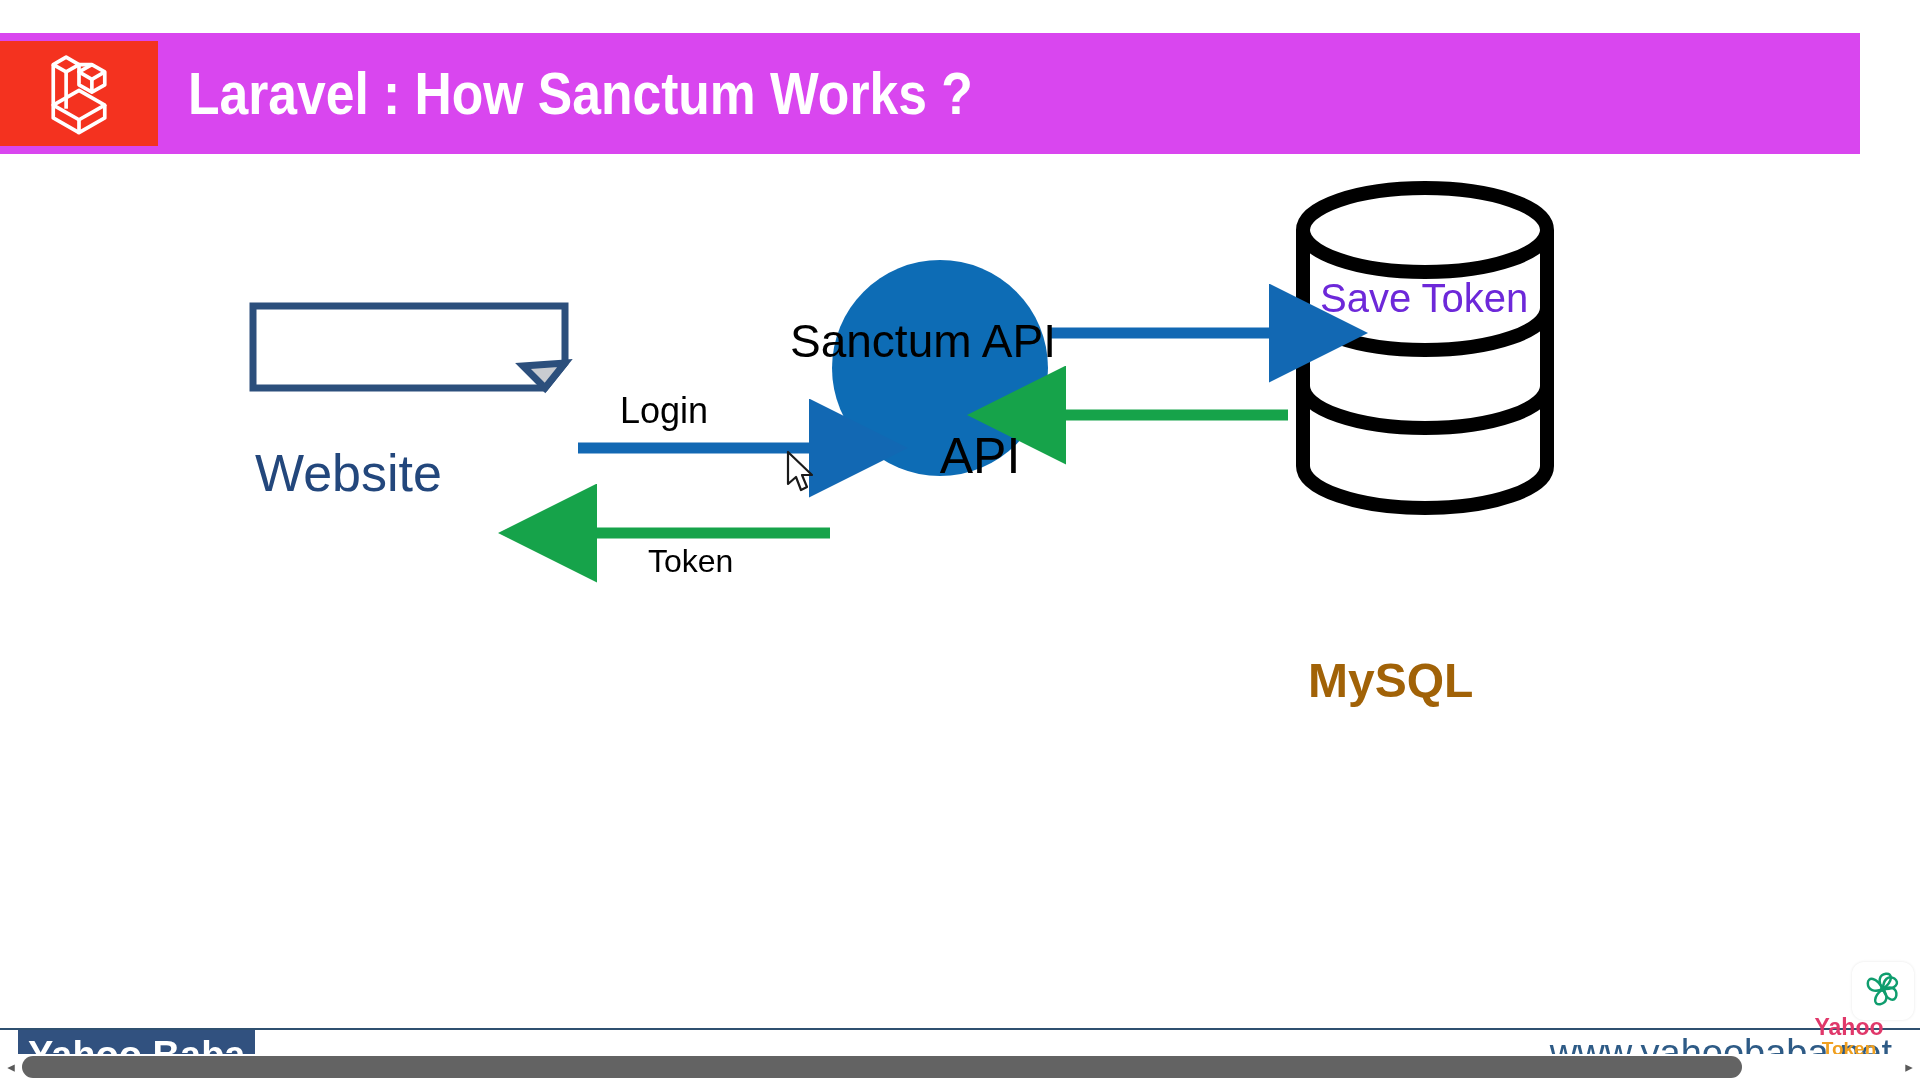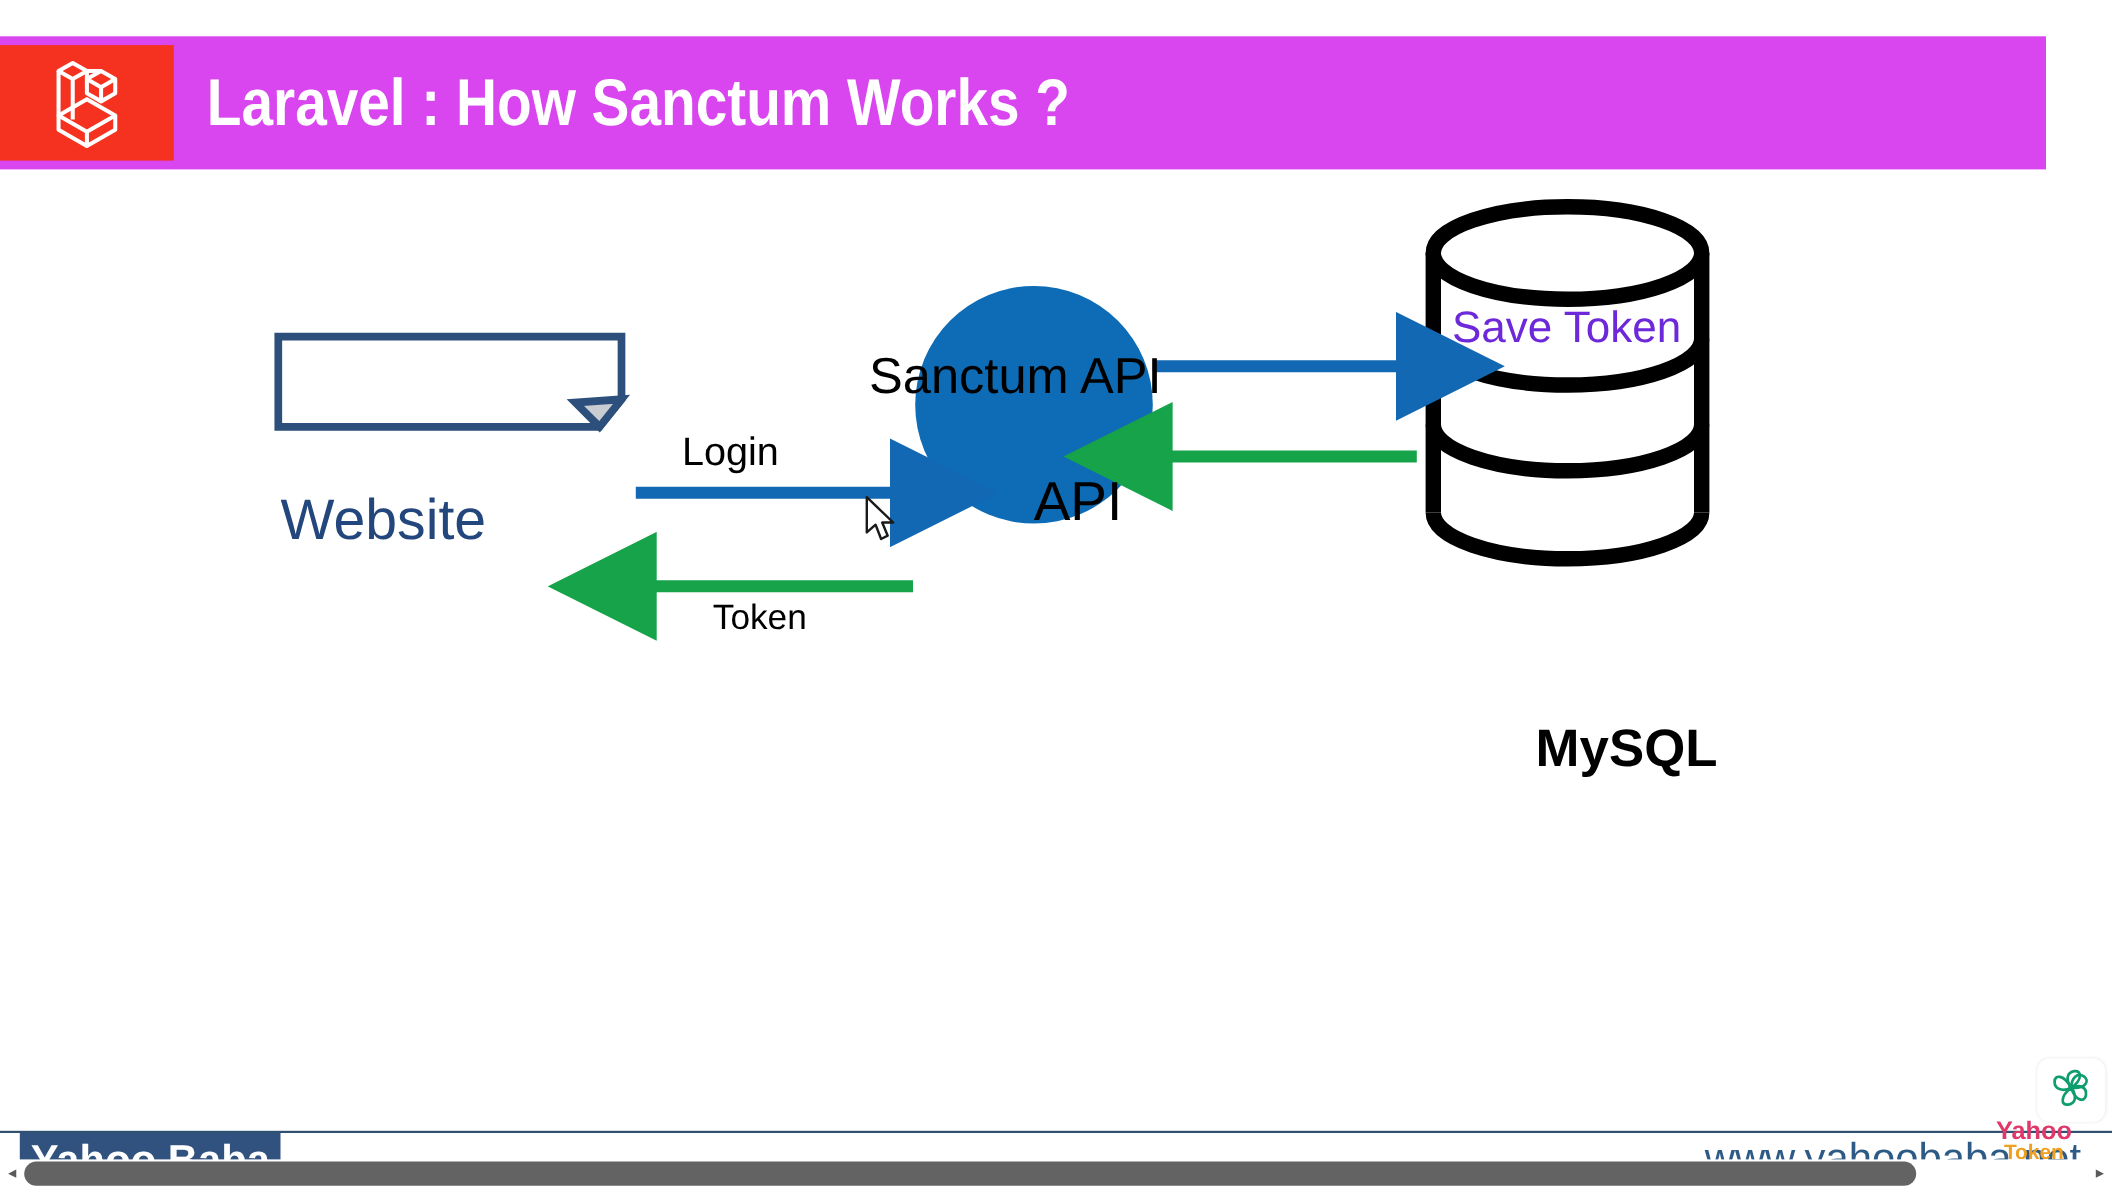--- a/index.html
+++ b/index.html
@@ -73,24 +73,24 @@
     left: 648px; top: 425px;
     font-size: 32px;
     color: #000000;
   }
   #label-save-token {
     left: 1320px; top: 158px;
     font-size: 40px;
     color: #6d28d9;
   }
   #label-mysql {
-    left: 1396px; top: 535px;
+    left: 1308px; top: 535px;
     font-size: 48px;
     font-weight: bold;
-    color: #000000;
+    color: #a16207;
     text-align: center;
   }
   #api-circle-label {
     position: absolute;
     left: 880px; top: 309px;
     width: 200px;
     text-align: center;
     font-size: 50px;
     color: #000000;
     font-family: "Liberation Sans", sans-serif;

